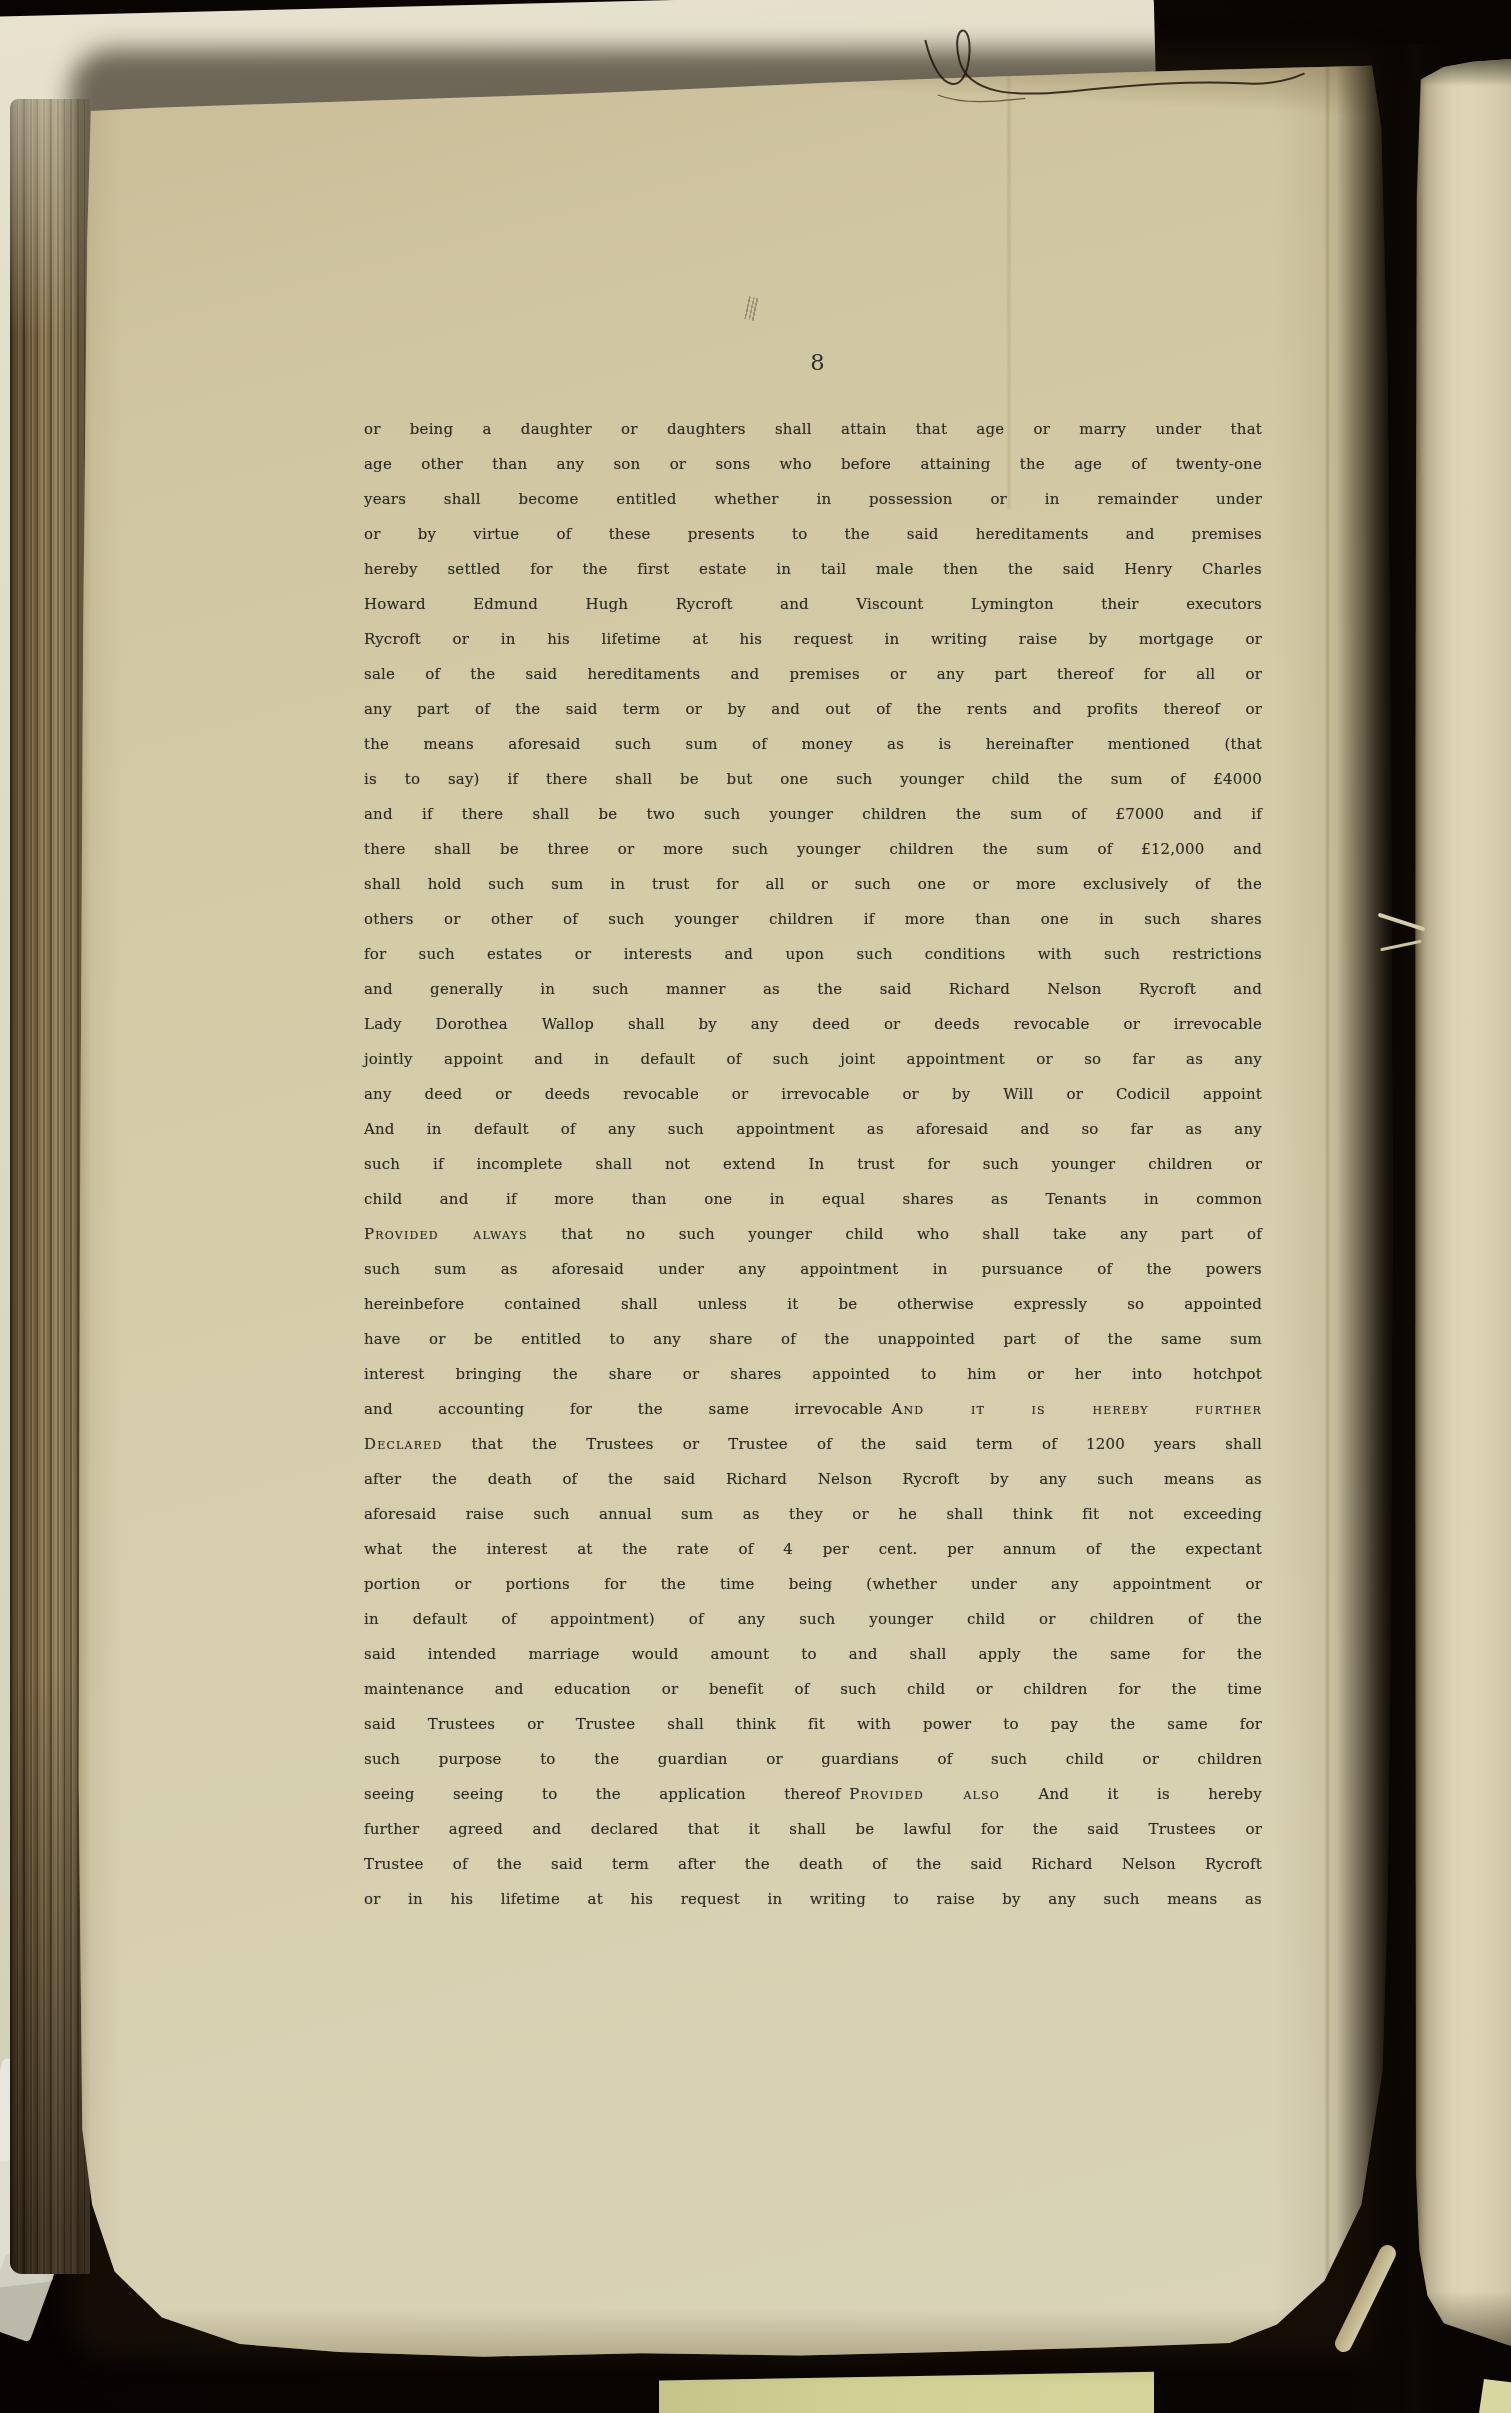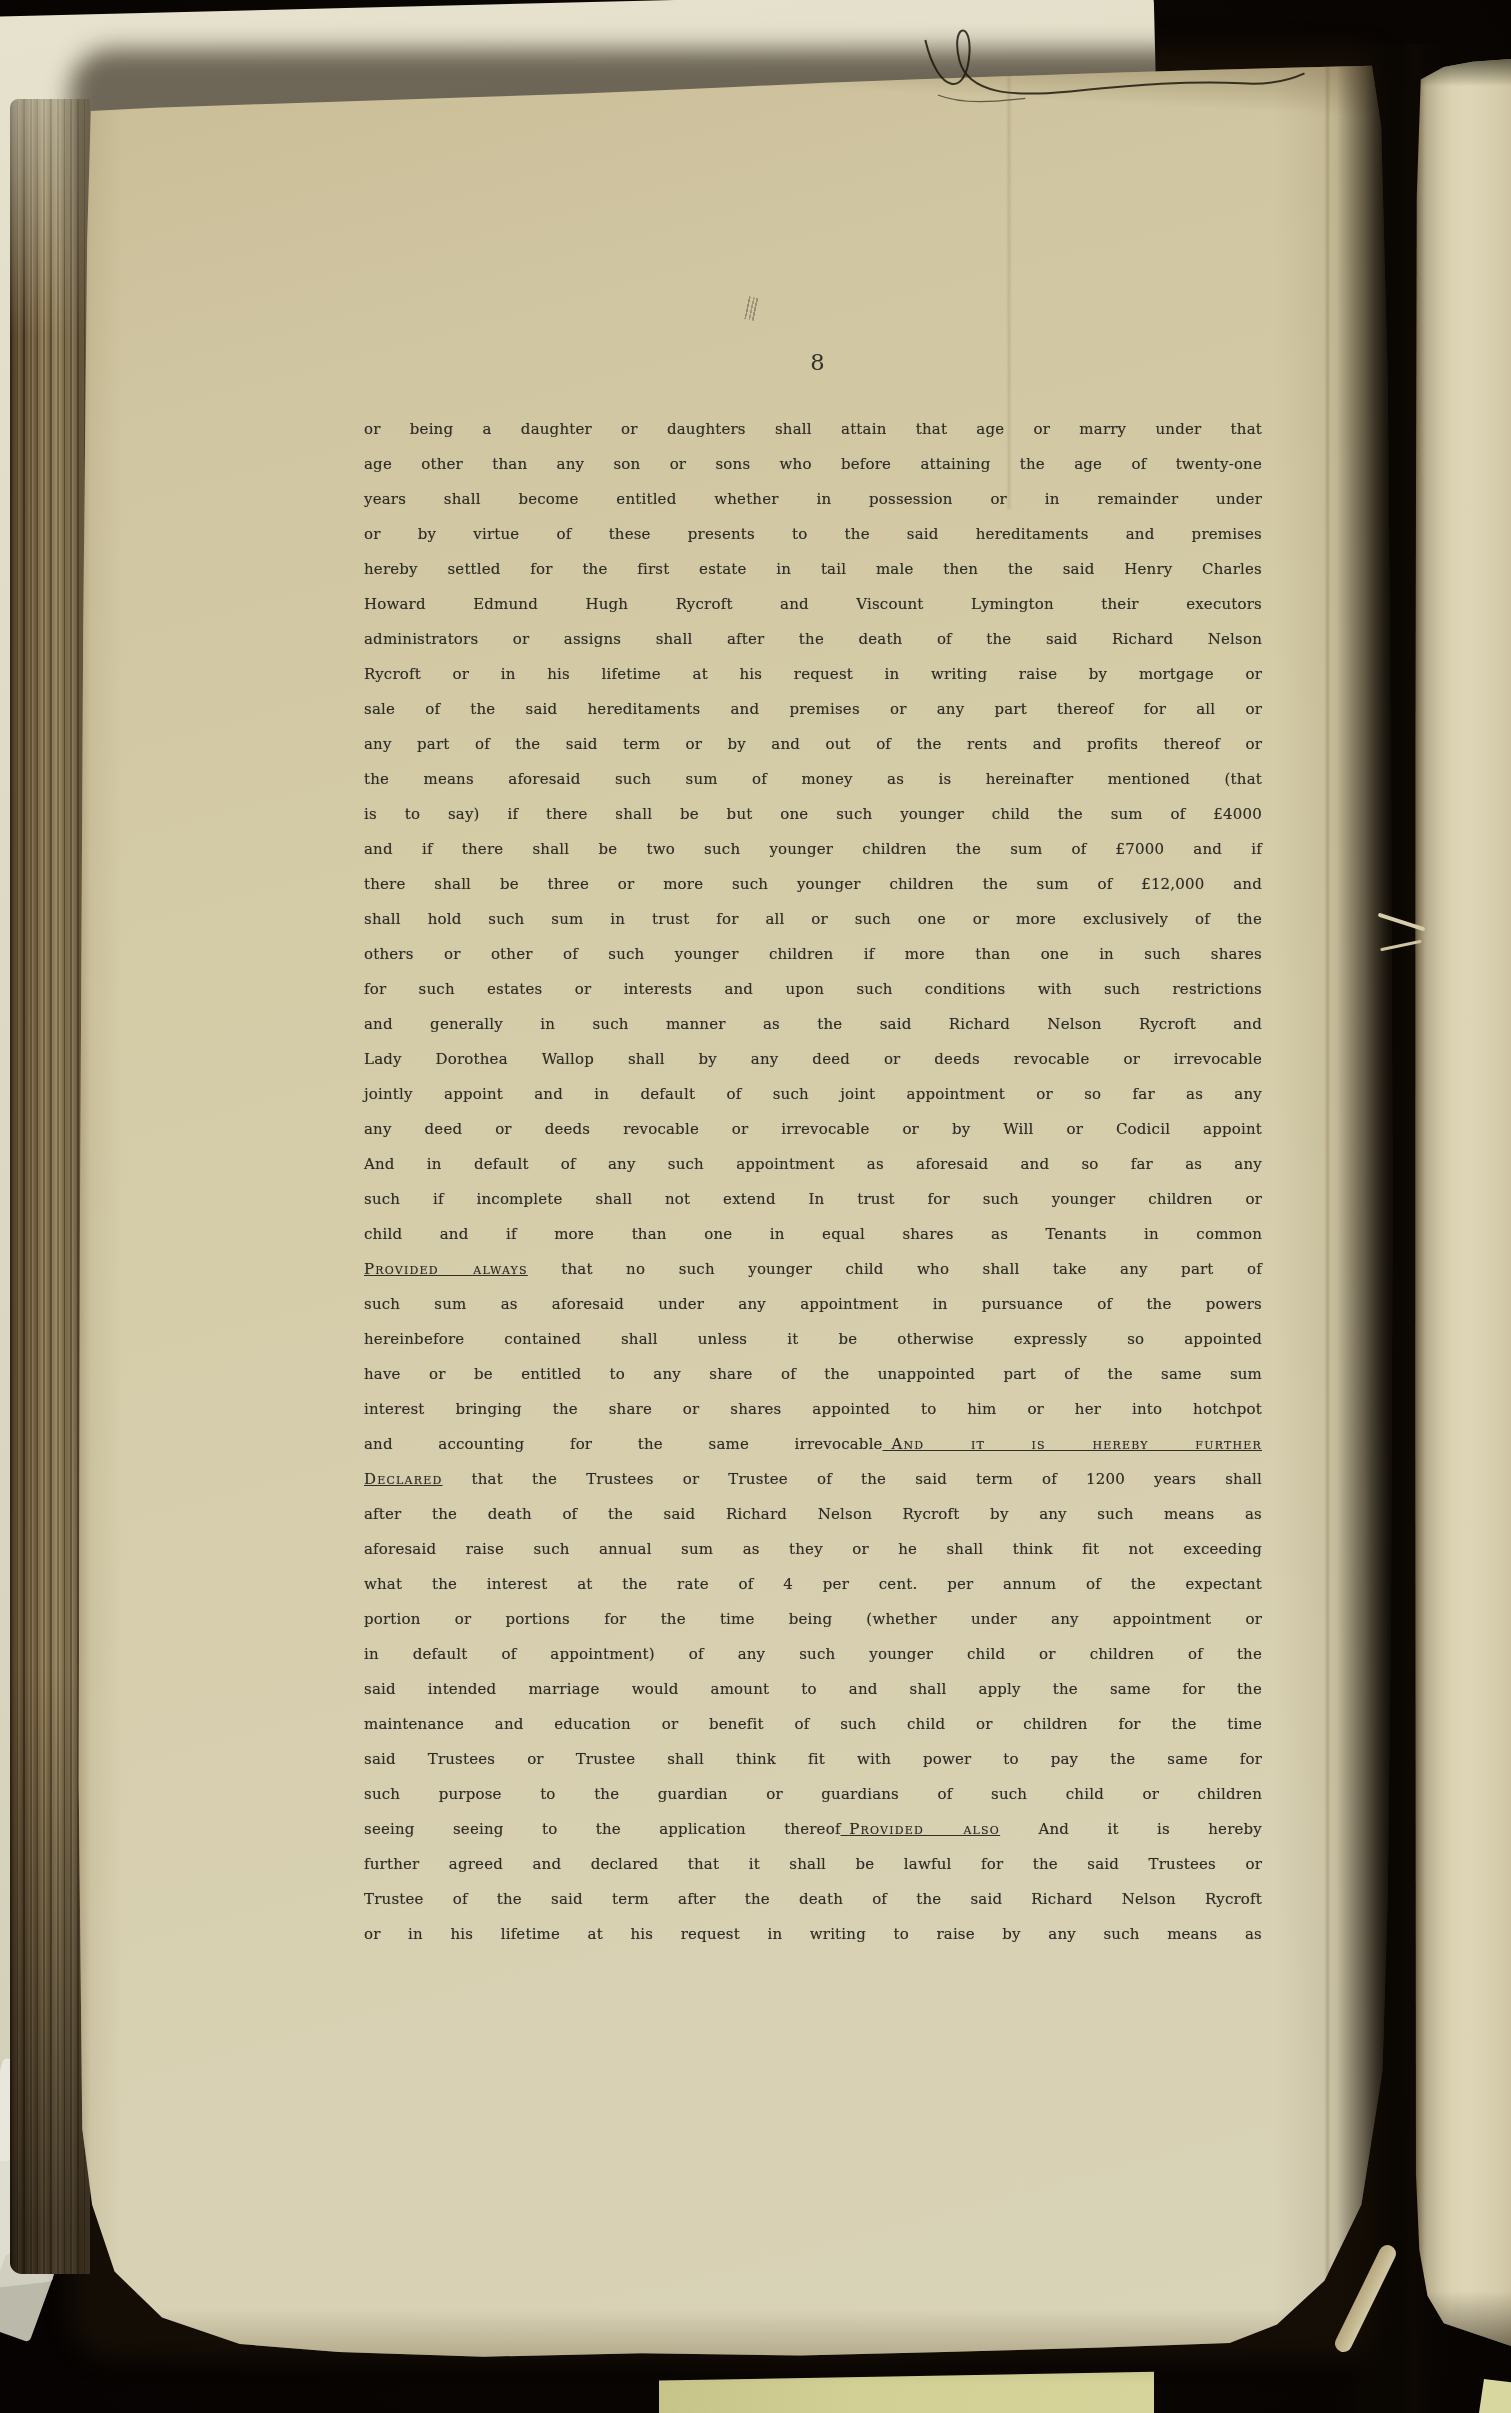--- a/index.html
+++ b/index.html
@@ -63,21 +63,21 @@
   }
   .text-block{
     position:absolute;left:289px;top:355px;width:898px;
     color:#2f2d26;font-size:15px;line-height:35px;letter-spacing:.012em;
     text-shadow:0 0 0.8px rgba(47,45,38,.45);
   }
   .text-line{
     text-align:justify;text-align-last:justify;text-justify:inter-word;
     white-space:normal;height:35px;overflow:visible;
   }
-  .sc{font-variant:small-caps;letter-spacing:.08em;text-decoration:underline;}
+  .sc{font-variant:small-caps;letter-spacing:.08em;}
   .right-page{
     position:absolute;left:1415px;top:59px;width:96px;height:2287px;
     background:
       linear-gradient(180deg, rgba(35,35,18,.65) 0%, rgba(35,35,18,0) 1.2%),
       linear-gradient(0deg, rgba(30,20,8,.5) 0%, rgba(30,20,8,0) 2.4%),
       linear-gradient(90deg,#8a7a58 0%,#b3a47e 4%,#cdc3a0 10%,#d9d0af 25%,#ddd5b6 55%,#d6cdad 85%,#cfc5a4 100%);
     clip-path:polygon(6% .9%,30% .35%,60% .12%,100% 0%,100% 100%,30% 99%,13% 97.8%,4.5% 95.8%,1% 92.5%,.2% 60%,.4% 30%,1.8% 6%);
   }
   .gutter{
     position:absolute;left:1337px;top:44px;width:114px;height:2370px;pointer-events:none;
@@ -115,21 +115,20 @@
     <div class="crease2"></div>
     <div class="smudge"></div>
     <div class="page-number">8</div>
     <div class="text-block">
         <div class="text-line"><span>or being a daughter or daughters shall attain that age or marry under that</span></div>
         <div class="text-line"><span>age other than any son or sons who before attaining the age of twenty-one</span></div>
         <div class="text-line"><span>years shall become entitled whether in possession or in remainder under</span></div>
         <div class="text-line"><span>or by virtue of these presents to the said hereditaments and premises</span></div>
         <div class="text-line"><span>hereby settled for the first estate in tail male then the said Henry Charles</span></div>
         <div class="text-line"><span>Howard Edmund Hugh Rycroft and Viscount Lymington their executors</span></div>
-        <div class="text-line"><span>administrators or assigns shall after the death of the said Richard Nelson</span></div>
         <div class="text-line"><span>Rycroft or in his lifetime at his request in writing raise by mortgage or</span></div>
         <div class="text-line"><span>sale of the said hereditaments and premises or any part thereof for all or</span></div>
         <div class="text-line"><span>any part of the said term or by and out of the rents and profits thereof or</span></div>
         <div class="text-line"><span>the means aforesaid such sum of money as is hereinafter mentioned (that</span></div>
         <div class="text-line"><span>is to say) if there shall be but one such younger child the sum of £4000</span></div>
         <div class="text-line"><span>and if there shall be two such younger children the sum of £7000 and if</span></div>
         <div class="text-line"><span>there shall be three or more such younger children the sum of £12,000 and</span></div>
         <div class="text-line"><span>shall hold such sum in trust for all or such one or more exclusively of the</span></div>
         <div class="text-line"><span>others or other of such younger children if more than one in such shares</span></div>
         <div class="text-line"><span>for such estates or interests and upon such conditions with such restrictions</span></div>

